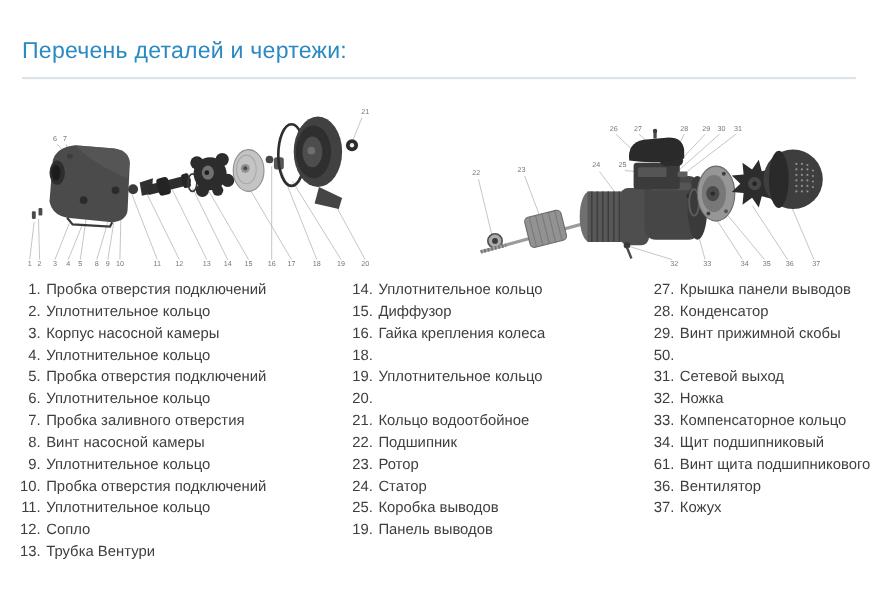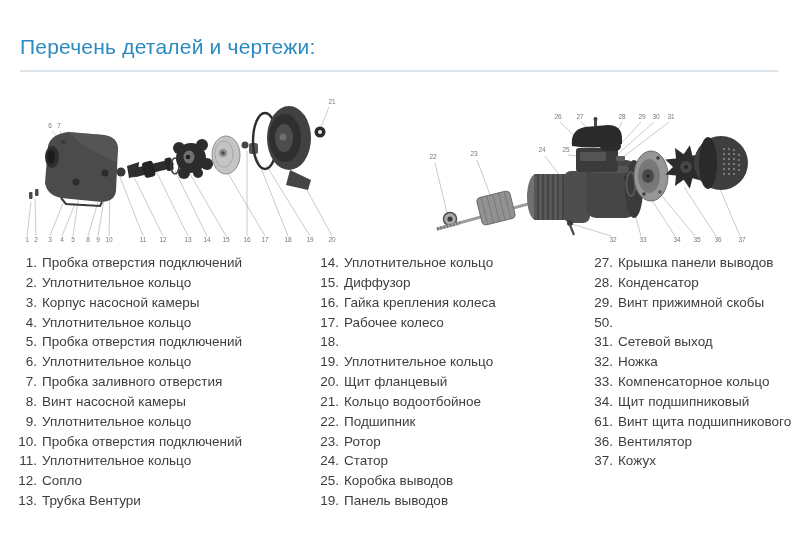--- a/index.html
+++ b/index.html
@@ -306,33 +306,28 @@
       </div>
     <div class="row">
         <span class="n">15.</span>
         <span class="t">Диффузор</span>
       </div>
     <div class="row">
         <span class="n">16.</span>
         <span class="t">Гайка крепления колеса</span>
       </div>
     <div class="row">
-        <span class="n">17.</span>
-        <span class="t">Рабочее колесо</span>
-      </div>
-    <div class="row">
         <span class="n">18.</span>
       </div>
     <div class="row">
         <span class="n">19.</span>
         <span class="t">Уплотнительное кольцо</span>
       </div>
     <div class="row">
         <span class="n">20.</span>
-        <span class="t">Щит фланцевый</span>
       </div>
     <div class="row">
         <span class="n">21.</span>
         <span class="t">Кольцо водоотбойное</span>
       </div>
     <div class="row">
         <span class="n">22.</span>
         <span class="t">Подшипник</span>
       </div>
     <div class="row">

